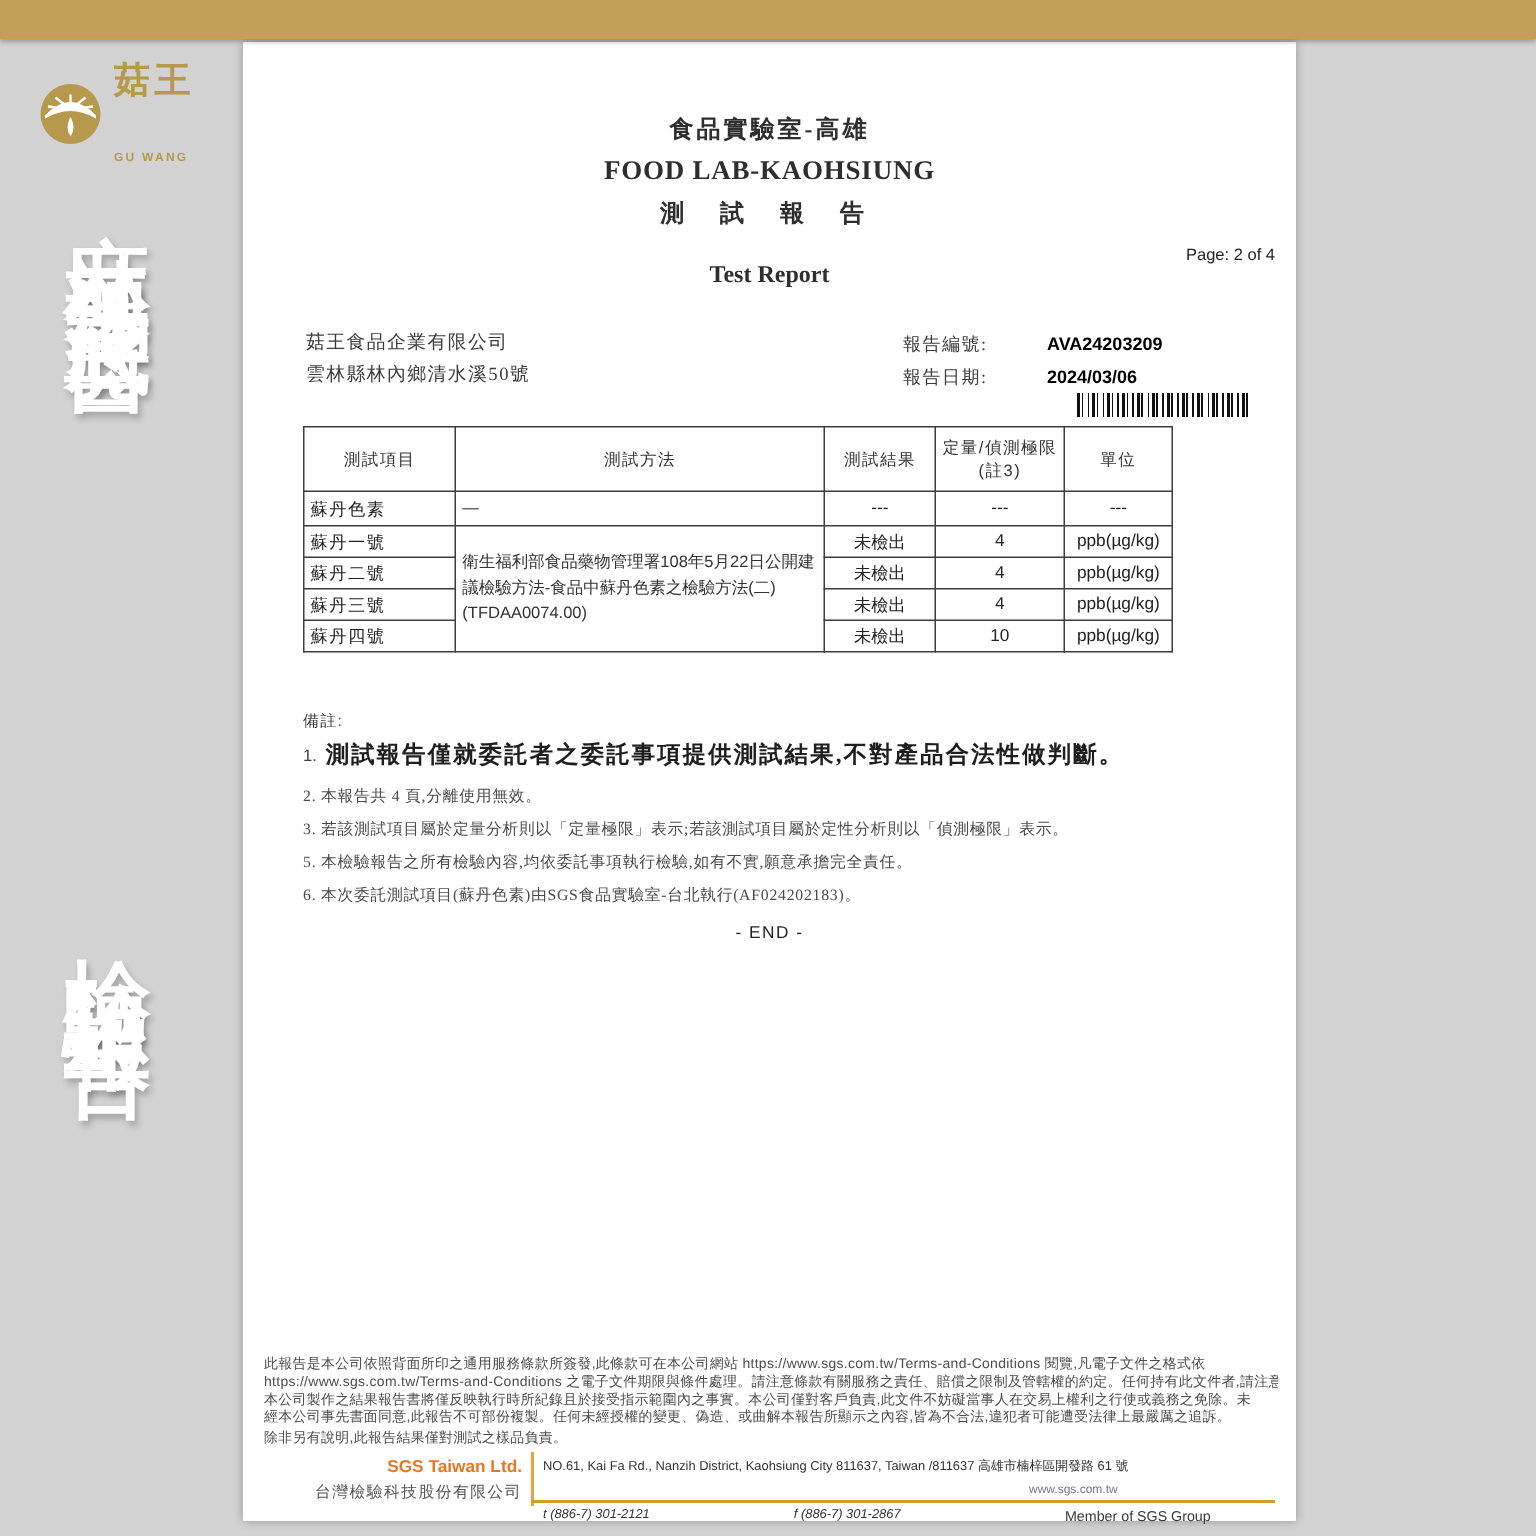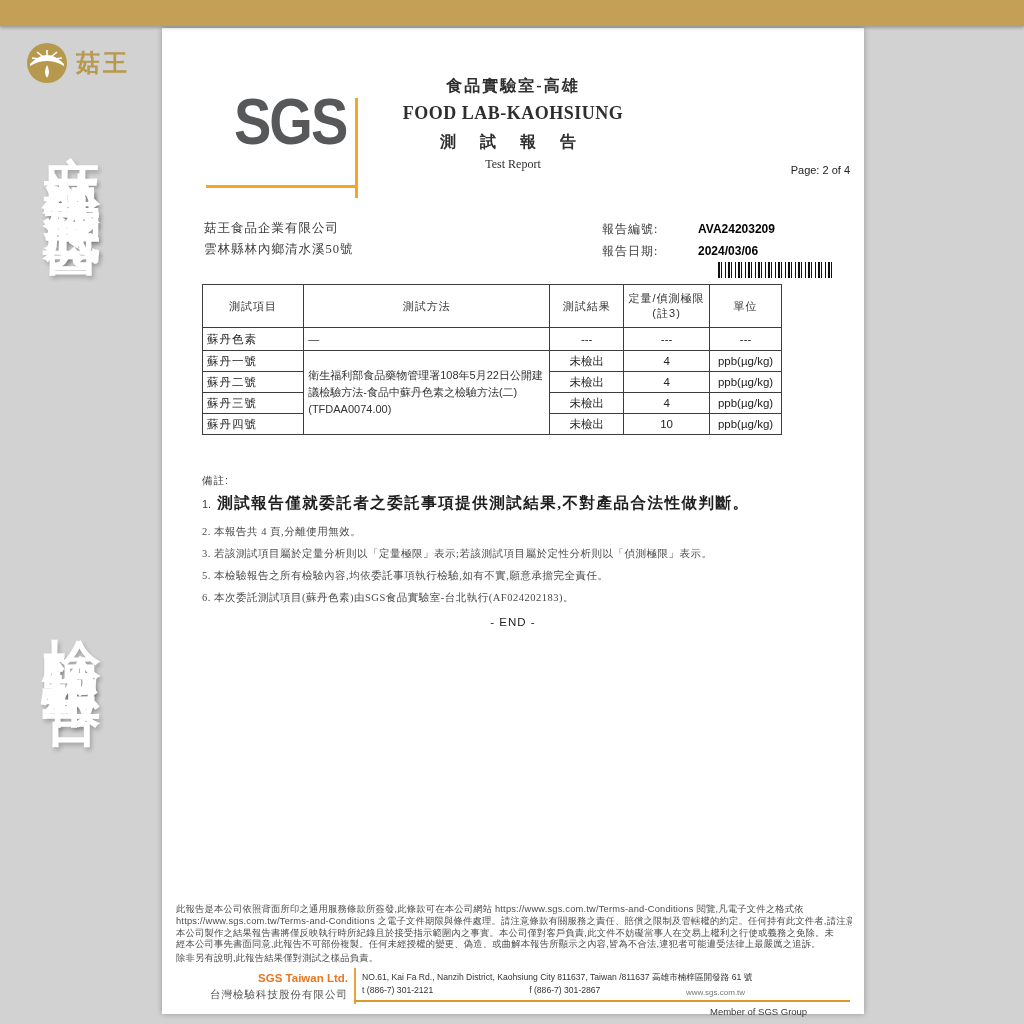--- a/index.html
+++ b/index.html
@@ -6,21 +6,21 @@
   html,body { width:1024px; height:1024px; }
   body { font-family:"Liberation Sans", sans-serif; background:#d2d2d2; position:relative; overflow:hidden; }
 
   .canvas { position:absolute; inset:0; width:1024px; height:1024px; background:#d2d2d2; }
 
   .topbar { position:absolute; left:0; top:0; width:1024px; height:26px; background:#c3a055; box-shadow:0 2px 3px rgba(0,0,0,.25); z-index:5; }
 
   
   .brand-logo { position:absolute; left:26px; top:42px; display:flex; align-items:center; gap:8px; }
   .brand-logo svg { display:block; }
-  .brand-text { display:flex; flex-direction:row; line-height:1;gap:32px; }
+  .brand-text { display:flex; flex-direction:column; line-height:1;gap:32px; }
   .brand-zh { font-family:"Liberation Serif", serif; font-weight:bold; font-size:24px; color:#b6994d; letter-spacing:3px; }
   .brand-en { font-size:8px; font-weight:bold; color:#b6994d; letter-spacing:1.5px; margin-top:3px; }
 
   .vtitle { position:absolute; writing-mode:vertical-rl; text-orientation:upright; color:#ffffff;
             font-family:"Liberation Serif","DejaVu Serif", serif; font-weight:bold; font-size:58px;
             letter-spacing:16px; text-shadow:2px 3px 4px rgba(0,0,0,.22); }
   .vtitle.t1 { left:32px; top:108px; }
   .vtitle.t2 { left:32px; top:592px; }
 
   
@@ -33,21 +33,21 @@
               font-size:56px; letter-spacing:-2px; color:#57585a; line-height:1; transform:scaleY(1.15); }
   .sgs-hline { position:absolute; left:0px; top:99px; width:152px; height:3px; background:#f5a623; }
   .sgs-vline { position:absolute; left:149px; top:12px; width:3px; height:100px; background:#f5a623; }
 
   
   .hdr { position:absolute; left:171px; top:48px; width:360px; text-align:center;
          font-family:"Liberation Serif","DejaVu Serif", serif; color:#2e2e2e; }
   .hdr .zh1 { font-size:16px; font-weight:bold; letter-spacing:2px; }
   .hdr .en1 { font-size:18px; font-weight:bold; margin-top:6px; letter-spacing:.5px; }
   .hdr .zh2 { font-size:16px; font-weight:bold; letter-spacing:10px; margin-top:8px; }
-  .hdr .en2 { font-size:12px; font-weight:normal; margin-top:4px; }
+  .hdr .en2 { font-size:16px; font-weight:bold; margin-top:22px; }
 
   .pageinfo { position:absolute; right:14px; top:136px; font-size:11px; color:#222;padding-left:30px; }
 
   
   .applicant { position:absolute; left:42px; top:190px; font-size:12.5px; color:#3b3b3b;
                font-family:"Liberation Serif","DejaVu Serif", serif; line-height:21px; letter-spacing:1px; }
   .meta { position:absolute; left:440px; top:190px; font-size:12px; color:#3b3b3b;
           font-family:"Liberation Serif","DejaVu Serif", serif; line-height:22px; }
   .meta .row { display:flex; }
   .meta .lbl { width:96px; letter-spacing:1px; }
@@ -87,21 +87,21 @@
   .legal div { white-space:nowrap; overflow:hidden; }
   .legal .liab { margin-top:2px; }
 
   
   .foot-co { position:absolute; left:14px; top:944px; width:172px; text-align:right; }
   .foot-co .en { color:#e87722; font-weight:bold; font-size:11.5px; }
   .foot-co .zh { color:#555; font-size:10.5px; margin-top:4px; letter-spacing:1px;
                  font-family:"Liberation Serif","DejaVu Serif", serif; }
   .foot-vline { position:absolute; left:192px; top:940px; width:2px; height:36px; background:#e8a33d; }
   .foot-addr { position:absolute; left:200px; top:944px; width:470px; font-size:8.6px; color:#333; }
-  .foot-addr .phones { margin-top:1px; display:flex; }
+  .foot-addr .phones { margin-top:20px; display:flex;font-style:italic; }
   .foot-addr .phones .f { margin-left:96px; }
   .foot-hline { position:absolute; left:192px; top:972px; width:496px; height:2px; background:#d99a2b; }
   .foot-web { position:absolute; left:524px; top:960px; font-size:8px; color:#777; }
   .foot-member { position:absolute; left:548px; top:978px; font-size:9.5px; color:#3a3a3a; }
 </style>
 </head>
 <body>
 
 <div class="canvas">
 
@@ -126,25 +126,20 @@
       <span class="brand-zh">菇王</span>
       <span class="brand-en">GU WANG</span>
     </span>
   </div>
 
   <div class="vtitle t1">麻辣鍋底醬</div>
   <div class="vtitle t2">檢驗報告</div>
 
   <div class="page">
 
-    <div class="sgs-logo">
-      <div class="sgs-word">SGS</div>
-      <div class="sgs-hline"></div>
-      <div class="sgs-vline"></div>
-    </div>
 
     <div class="hdr">
       <div class="zh1">食品實驗室-高雄</div>
       <div class="en1">FOOD LAB-KAOHSIUNG</div>
       <div class="zh2">測 試 報 告</div>
       <div class="en2">Test Report</div>
     </div>
 
     <div class="pageinfo">Page: 2 of 4</div>
 

